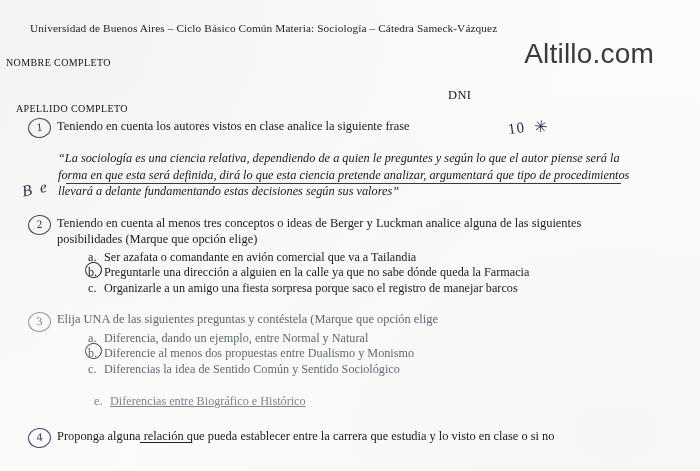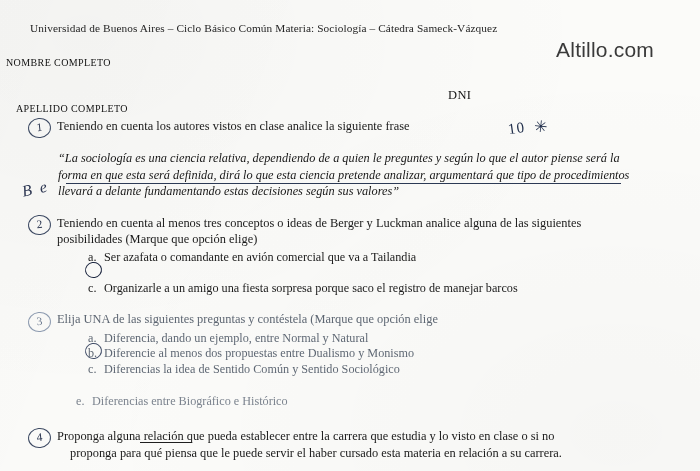--- a/index.html
+++ b/index.html
@@ -40,21 +40,21 @@
     white-space: nowrap;
   }
   #hdr1 { left: 6px; top: 22px; margin-left: 24px; }
   #hdr2 { left: 6px; top: 29px; }
 
   .watermark {
     position: absolute;
     right: 46px;
     top: 38px;
     font-family: "Liberation Sans", sans-serif;
-    font-size: 21px;
+    font-size: 28px;
     color: #3a3a3a;
     letter-spacing: 0.2px;
   }
 
   .field {
     position: absolute;
     font-family: "Liberation Serif", serif;
     font-size: 10px;
     letter-spacing: 0.4px;
     color: #131313;
@@ -181,40 +181,42 @@
   </div>
   <div class="underline-pen" style="left:66px; top:183px; width:555px;"></div>
 
   <div class="qnum" style="left:28px; top:215px;">2</div>
   <div class="qtext" style="left:57px; top:216px; width:600px;">Teniendo en cuenta al menos tres conceptos o ideas de Berger y Luckman analice alguna de las siguientes</div>
   <div class="qtext" style="left:57px; top:232px; width:600px;">posibilidades (Marque que opción elige)</div>
 
   <div class="opt" style="left:88px; top:250px;">
     <span class="lbl">a.</span><span>Ser azafata o comandante en avión comercial que va a Tailandia</span>
   </div>
+  <div class="opt" style="left:88px; top:265px;">
+    <span class="lbl">b.</span><span>Preguntarle una dirección a alguien en la calle ya que no sabe dónde queda la Farmacia</span>
+  </div>
   <div class="pencircle" style="left:85px; top:262px;"></div>
   <div class="opt" style="left:88px; top:281px;">
     <span class="lbl">c.</span><span>Organizarle a un amigo una fiesta sorpresa porque saco el registro de manejar barcos</span>
   </div>
 
   <div class="qnum pale" style="left:28px; top:312px;">3</div>
   <div class="qtext pale" style="left:57px; top:312px; width:600px;">Elija UNA de las siguientes preguntas y contéstela (Marque que opción elige</div>
 
   <div class="opt pale" style="left:88px; top:331px;">
     <span class="lbl">a.</span><span>Diferencia, dando un ejemplo, entre Normal y Natural</span>
   </div>
   <div class="opt pale" style="left:88px; top:346px;">
     <span class="lbl">b.</span><span>Diferencie al menos dos propuestas entre Dualismo y Monismo</span>
   </div>
   <div class="pencircle thin" style="left:85px; top:343px;"></div>
   <div class="opt pale" style="left:88px; top:362px;">
     <span class="lbl">c.</span><span>Diferencias la idea de Sentido Común y Sentido Sociológico</span>
   </div>
-  <div class="opt pale2" style="left:76px; top:394px;">
+  <div class="opt pale2" style="left:94px; top:394px;text-decoration:underline;">
     <span class="lbl">e.</span><span>Diferencias entre Biográfico e Histórico</span>
   </div>
 
   <div class="qnum" style="left:28px; top:428px;">4</div>
   <div class="qtext" style="left:57px; top:429px; width:610px;">Proponga alguna relación que pueda establecer entre la carrera que estudia y lo visto en clase o si no</div>
-  <div class="qtext" style="left:70px; top:446px; width:600px;">proponga para qué piensa que le puede servir el haber cursado esta materia en relación a su carrera.</div>
   <div class="seg-ul" style="left:140px; top:442px; width:52px;"></div>
 
 </div>
 
 </body></html>

